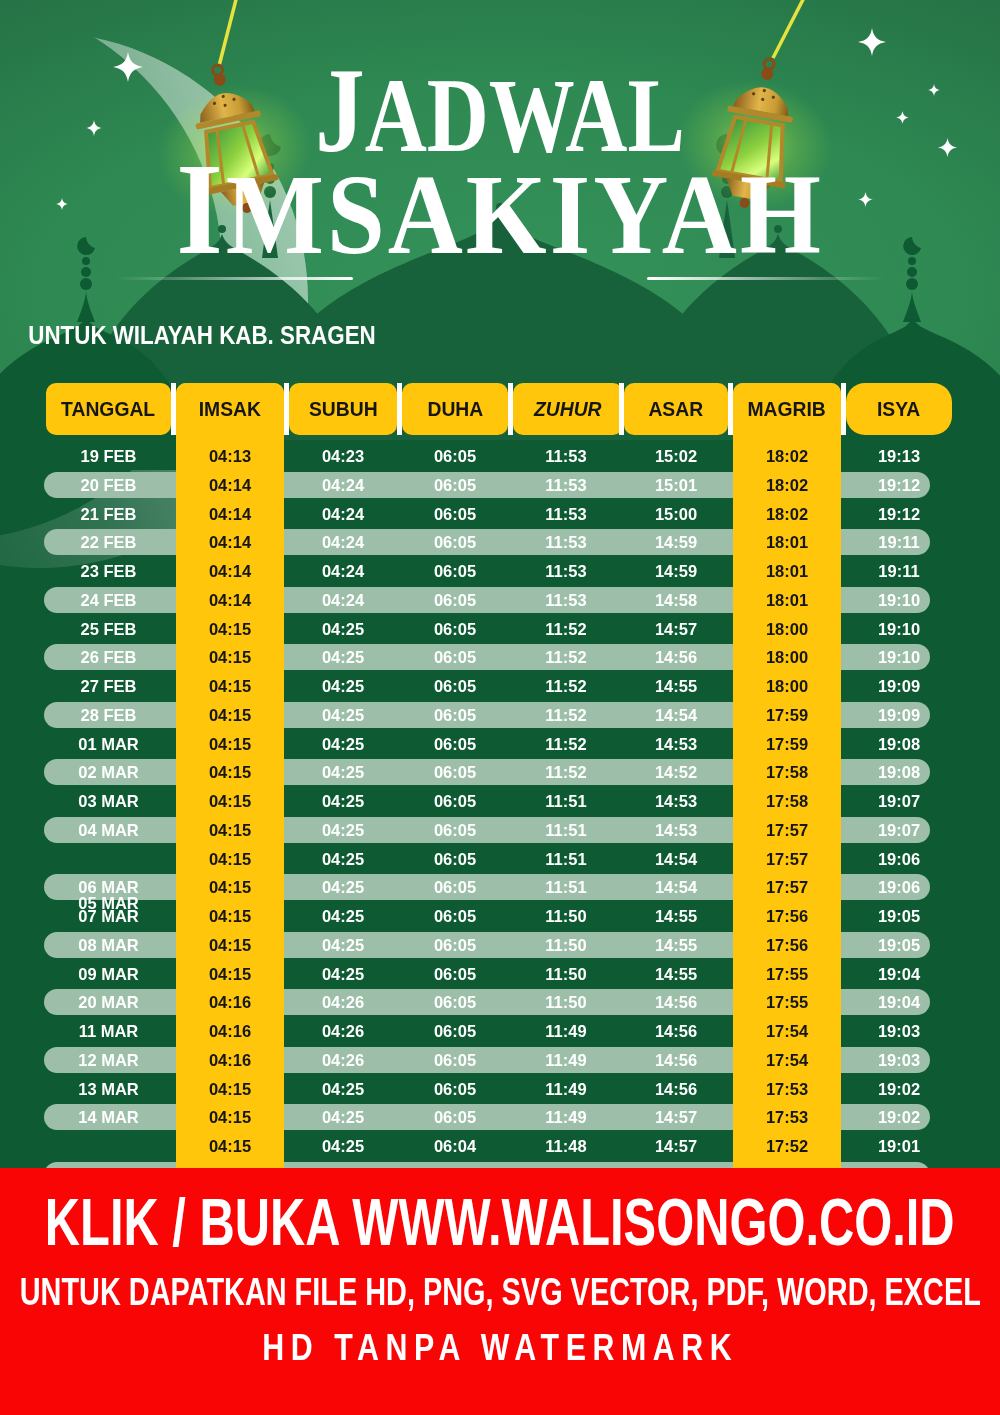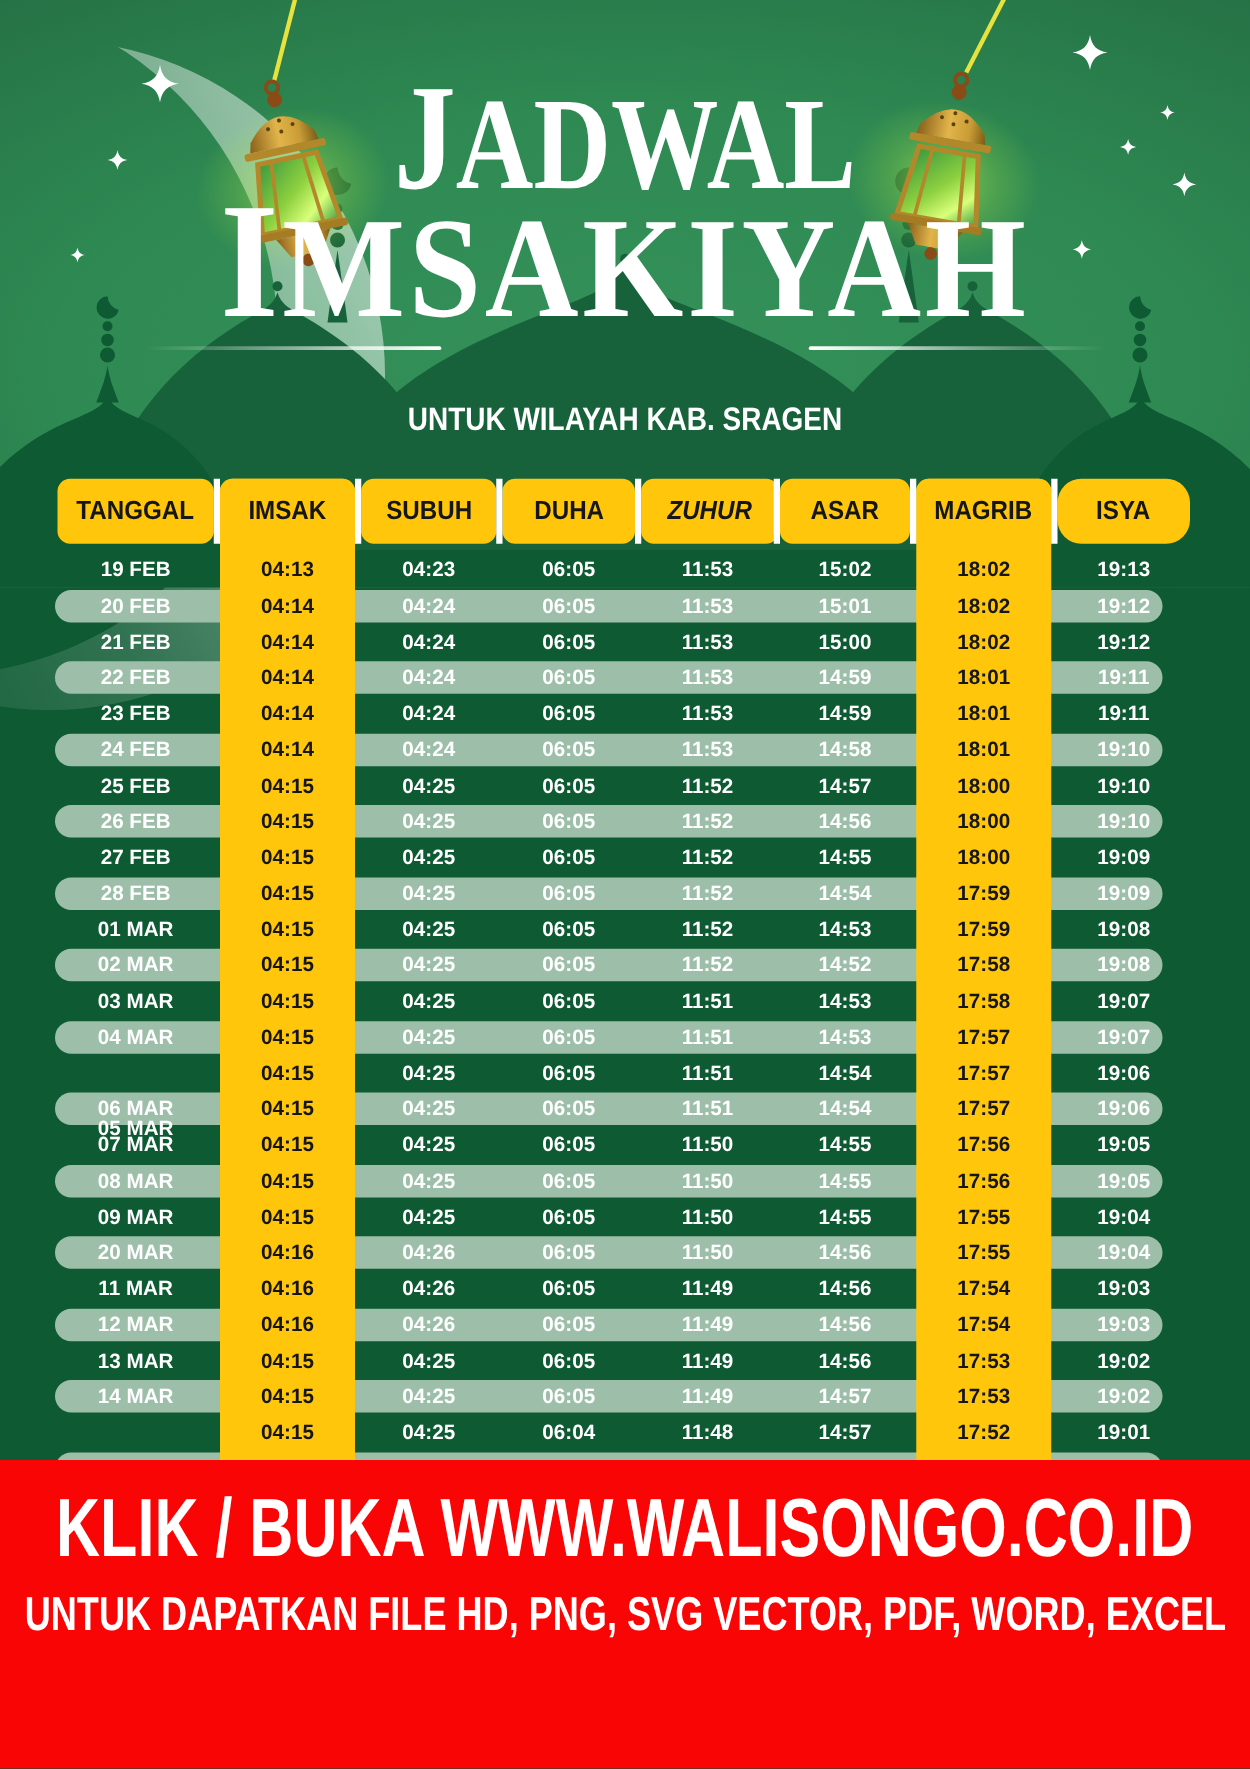--- a/index.html
+++ b/index.html
@@ -15,21 +15,21 @@
          font-family:"Liberation Serif",serif;font-weight:700;white-space:nowrap;}
   .t1{top:50px;font-size:86px;line-height:100px;transform:scaleY(1.22);transform-origin:50% 0;}
   .t2{top:148px;font-size:104px;line-height:110px;transform:scaleY(1.10);transform-origin:50% 0;letter-spacing:3px;}
   .t1::first-letter,.t2::first-letter{font-size:1.15em;}
   .badge{position:absolute;left:353px;top:256px;width:294px;height:47px;box-sizing:border-box;
          border:3px solid #fff;border-radius:24px;z-index:4;display:flex;align-items:center;justify-content:center;
          color:#fff;font-weight:700;font-size:25px;}
   .badge-line{position:absolute;top:277px;height:3px;border-radius:2px;z-index:4;}
   .badge-line.l{left:115px;width:238px;background:linear-gradient(to left,#fff,rgba(255,255,255,0));}
   .badge-line.r{left:647px;width:238px;background:linear-gradient(to right,#fff,rgba(255,255,255,0));}
-  .region{position:absolute;left:0;top:320px;width:1000px;text-align:center;color:#fff;
+  .region{position:absolute;left:0;top:320px;width:1000px;text-align:left;color:#fff;
           font-weight:700;font-size:26px;z-index:4;}
   .cx{display:inline-block;white-space:nowrap;transform-origin:50% 50%;}
   
   .band{position:absolute;top:383px;height:785px;background:#FFC60B;border-radius:10px 10px 0 0;z-index:3;}
   .h-cell{position:absolute;top:383px;height:52px;background:#FFC60B;border-radius:10px;z-index:4;
           display:flex;align-items:center;justify-content:center;color:#161616;font-weight:700;font-size:21px;}
   .h-cell.on-band{border-radius:10px 10px 0 0;}
   .sep{position:absolute;top:383px;width:5px;height:52px;background:#fff;z-index:5;}
   .pill{position:absolute;left:44px;width:886px;height:26px;background:#9DBFA9;border-radius:13px;z-index:2;}
   .cell{position:absolute;height:26px;line-height:27px;text-align:center;font-weight:700;font-size:16.5px;
@@ -430,15 +430,18 @@
       <div class="pill" style="top: 1162px;"></div>
     </div>
 
   <div class="banner">
     <div class="b1">
       <span class="cx" style="transform:scaleX(0.74)">KLIK / BUKA WWW.WALISONGO.CO.ID</span>
     </div>
     <div class="b2">
       <span class="cx" style="transform:scaleX(0.76)">UNTUK DAPATKAN FILE HD, PNG, SVG VECTOR, PDF, WORD, EXCEL</span>
     </div>
+    <div class="b3">
+      <span class="cx" style="transform:scaleX(0.82)">HD TANPA WATERMARK</span>
+    </div>
   </div>
 
 </div>
 
 </body></html>

